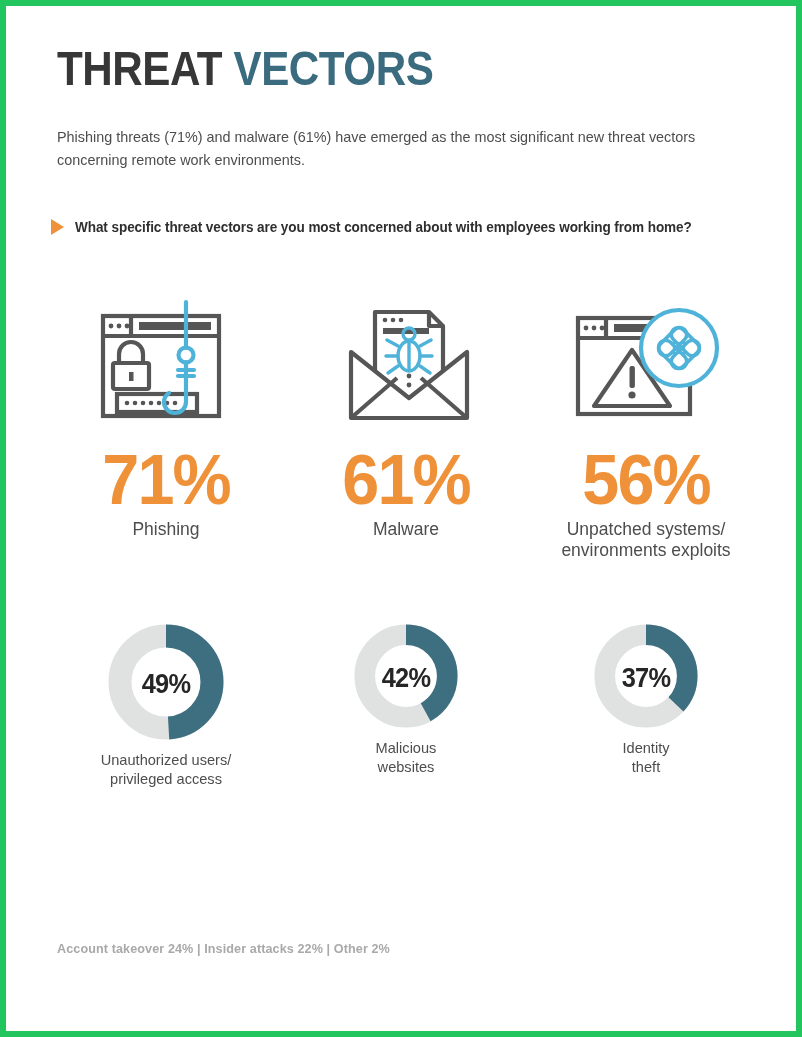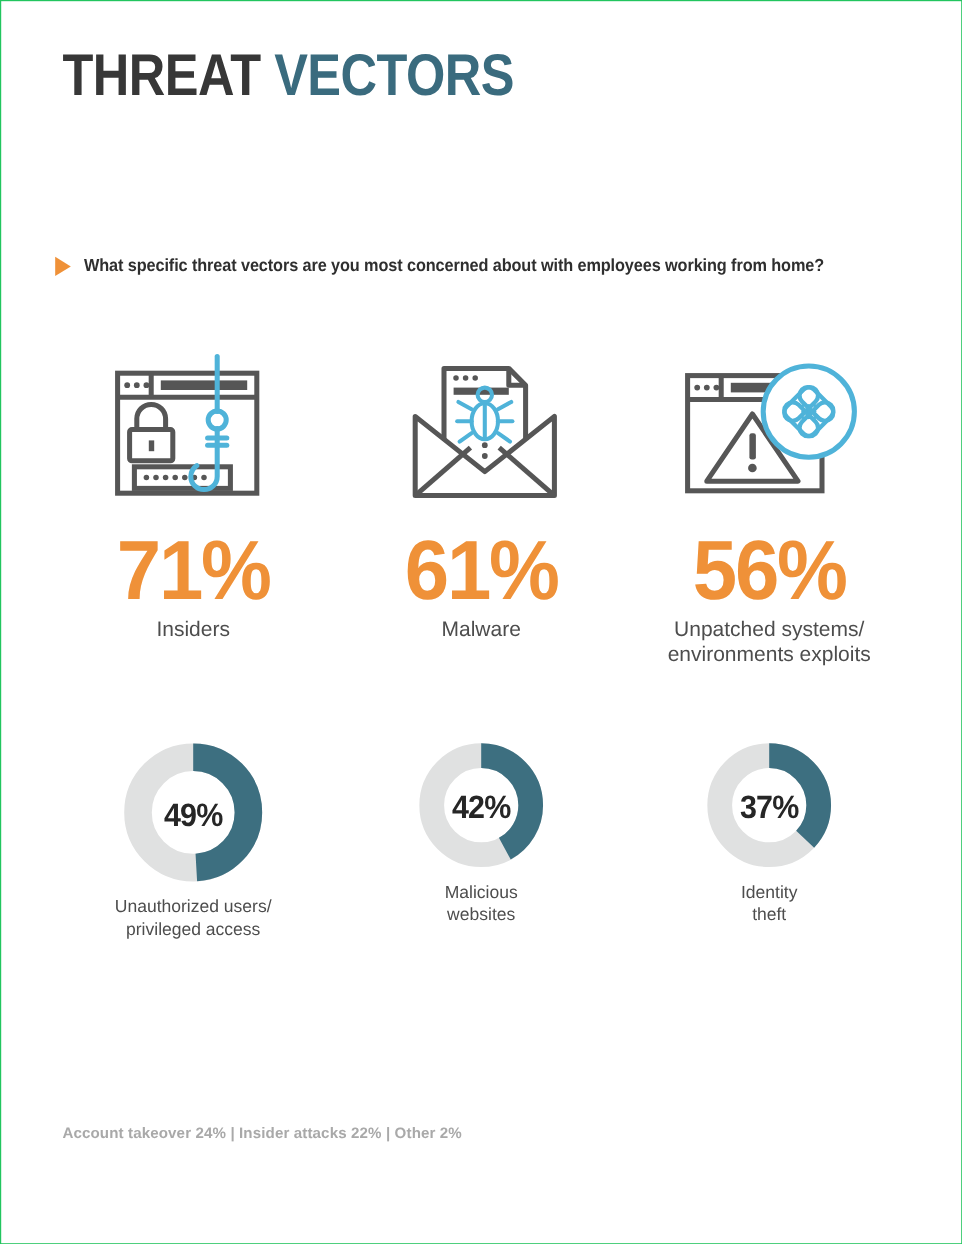--- a/index.html
+++ b/index.html
@@ -9,21 +9,21 @@
     height: 1037px;
     background: #ffffff;
     font-family: "Liberation Sans", sans-serif;
   }
 
   .page {
     position: relative;
     width: 802px;
     height: 1037px;
     background: #ffffff;
-    border: 1px solid #22c55e;
+    border: 6px solid #22c55e;
     overflow: hidden;
   }
 
   
   .title {
     position: absolute;
     left: 51px;
     top: 38px;
     font-family: "Liberation Sans Narrow", "Liberation Sans", sans-serif;
     font-size: 49px;
@@ -196,20 +196,21 @@
 </style>
 </head>
 <body>
 
 <div class="page">
 
   <div class="title">
     <span class="t-dark">THREAT </span><span class="t-teal">VECTORS</span>
   </div>
 
+  <div class="intro">Phishing threats (71%) and malware (61%) have emerged as the most significant new threat vectors concerning remote work environments.</div>
 
   <div class="question-row">
     <div class="tri"></div>
     <div class="question-text">What specific threat vectors are you most concerned about with employees working from home?</div>
   </div>
 
   <div class="icon-row">
 
     <div class="icon-cell">
       <div class="art">
@@ -239,21 +240,21 @@
           <g fill="none" stroke="#4fb3d9" stroke-width="4.2" stroke-linecap="round">
             <path d="M95 4 V50"></path>
             <circle cx="95" cy="57" r="7.5"></circle>
             <path d="M95 64 V104 a11 11 0 0 1 -22 0 a11 11 0 0 1 5 -9"></path>
             <path d="M87 72 H103"></path>
             <path d="M87 78 H103"></path>
           </g>
         </svg>
       </div>
       <div class="pct-big">71%</div>
-      <div class="pct-label">Insiders</div>
+      <div class="pct-label">Phishing</div>
     </div>
 
     <div class="icon-cell">
       <div class="art">
         <svg width="150" height="130" viewBox="0 0 150 130">
           <g fill="none" stroke="#565656" stroke-width="4.2" stroke-linejoin="round">
             <path d="M44 88 V14 H98 L112 28 V88" fill="#ffffff"></path>
             <path d="M98 14 V28 H112"></path>
             <rect x="52" y="30" width="46" height="6" fill="#565656" stroke="none"></rect>
           </g>

